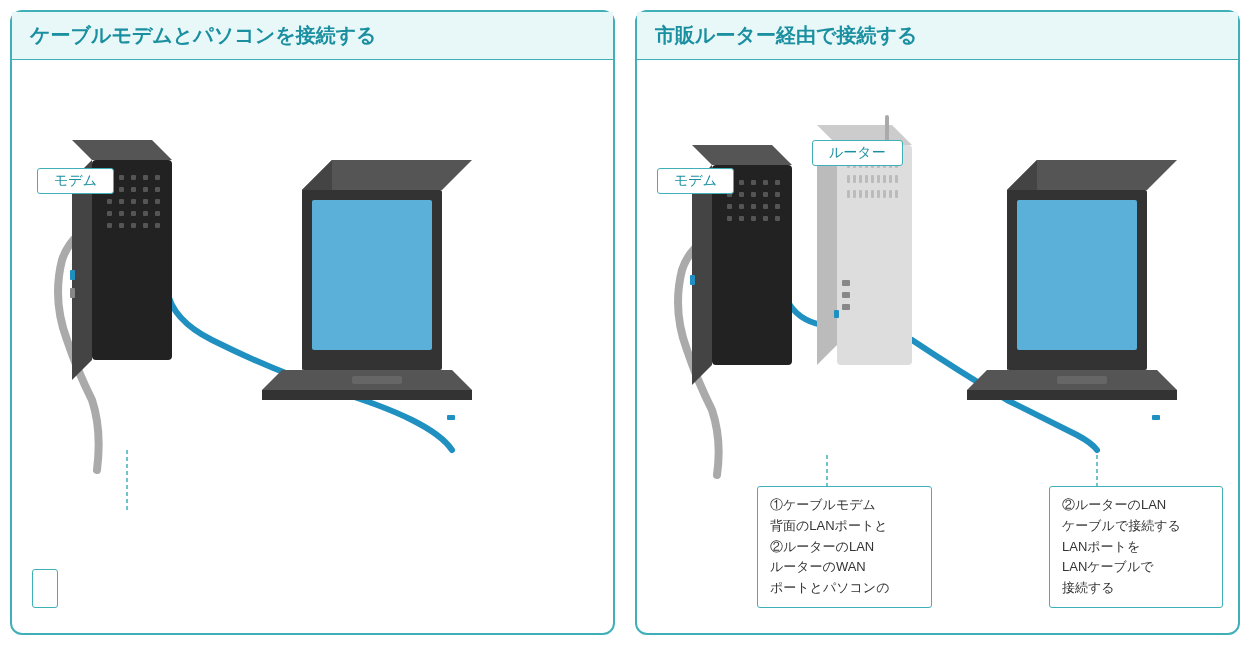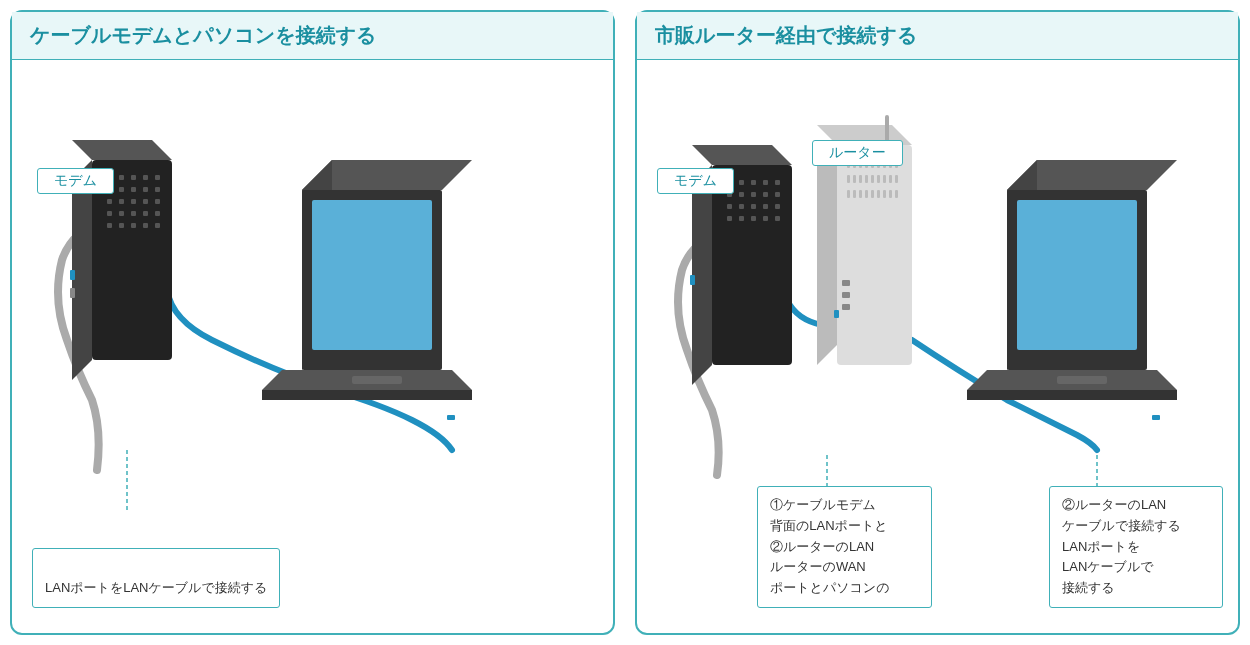--- a/index.html
+++ b/index.html
@@ -131,21 +131,20 @@
       <rect x="340" y="316" width="50" height="8" rx="2" fill="#666"></rect>
 
       <rect x="435" y="355" width="8" height="5" rx="1" fill="#2090c0"></rect>
 
     </svg>
 
     <div class="label-box" style="left:25px; top:108px;">モデム</div>
 
     <div class="info-box" style="left:20px; bottom:25px; max-width:320px;">
       <br>
-      <span>LANポートをLANケーブルで接続する</span>
     </div>
 
   </div>
 </div>
 
 <div class="panel">
   <div class="panel-title">市販ルーター経由で接続する</div>
   <div class="panel-content">
 
     <svg class="diagram-svg" width="600" height="530" viewBox="0 0 600 530">

